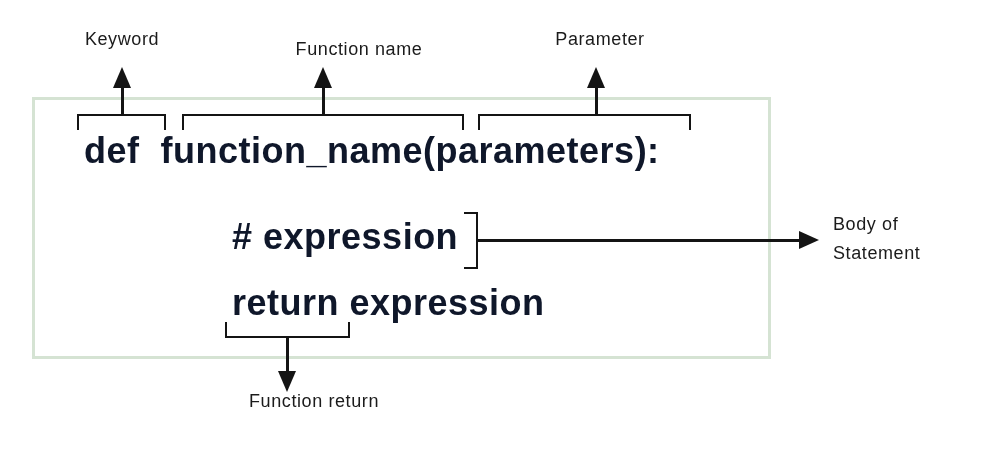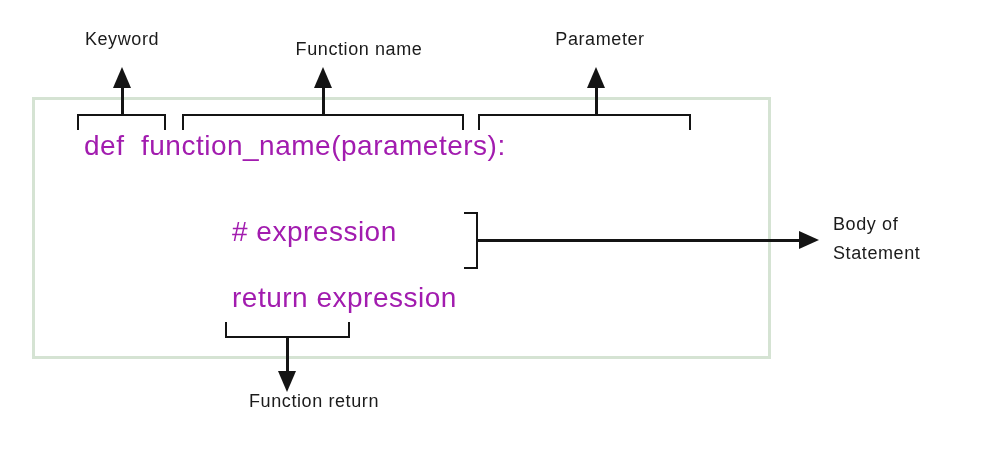--- a/index.html
+++ b/index.html
@@ -32,23 +32,23 @@
     color: #1B1B1B;
     font-size: 18px;
     letter-spacing: 0.6px;
     white-space: nowrap;
     z-index: 4;
   }
   .ann-label.centered { transform: translateX(-50%); }
   
   .code-text {
     position: absolute;
-    color: #a21caf;
-    font-size: 28px;
-    font-weight: 400;
+    color: #0f172a;
+    font-size: 36px;
+    font-weight: 700;
     letter-spacing: 0.5px;
     white-space: pre;
     z-index: 2;
   }
   
   .bracket-top {
     position: absolute;
     border-top: 2.5px solid #141414;
     border-left: 2.5px solid #141414;
     border-right: 2.5px solid #141414;

